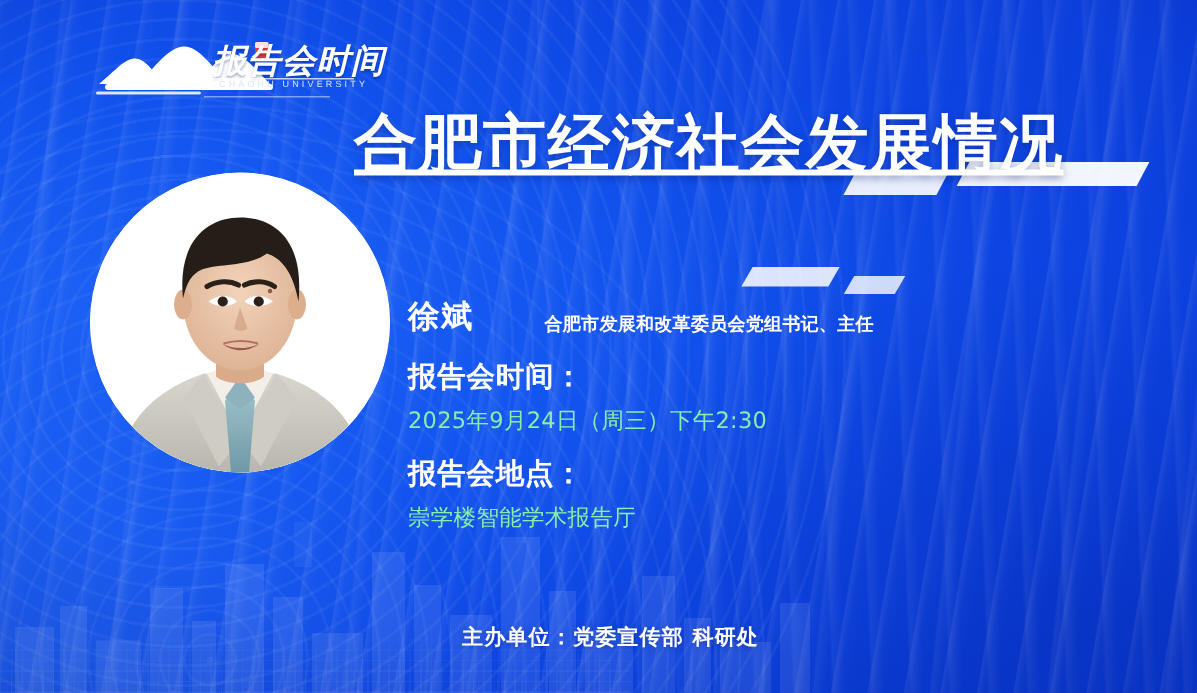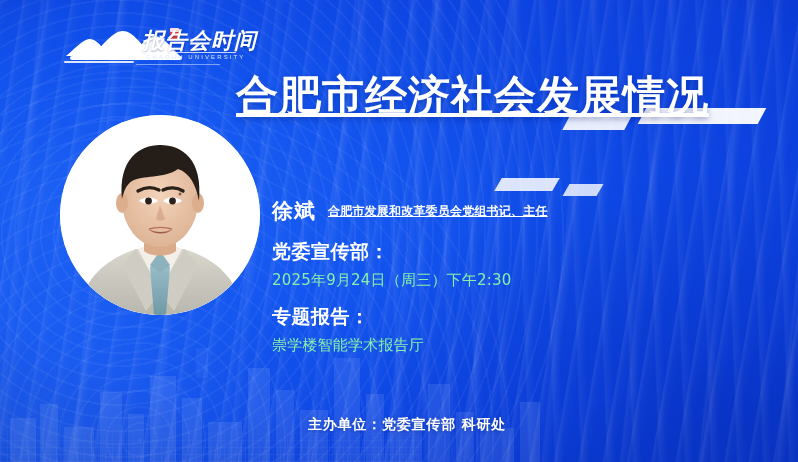--- a/index.html
+++ b/index.html
@@ -205,38 +205,37 @@
   .info { position: absolute; left: 272px; top: 186px; width: 330px; }
   .lbl {
     color: #ffffff;
     font-weight: 700;
     font-size: 19px;
     letter-spacing: .5px;
     font-family: "DejaVu Sans", "Liberation Sans", sans-serif;
     line-height: 1.05;
     white-space: nowrap;
   }
-  .name-row { display: flex; align-items: center; margin-top: 11px; }
+  .name-row { display: flex; align-items: flex-end; margin-top: 11px; gap: 35px; }
   .name {
     color: #ffffff;
     font-weight: 700;
     font-size: 21px;
     letter-spacing: 1px;
     font-family: "DejaVu Sans", "Liberation Sans", sans-serif;
     white-space: nowrap;
   }
   .role {
     color: #ffffff;
     font-weight: 700;
     font-size: 12px;
     margin-left: 12px;
     letter-spacing: .2px;
     white-space: nowrap;
     font-family: "DejaVu Sans", "Liberation Sans", sans-serif;
-    text-decoration: underline;
   }
   .val {
     color: #86efac;
     font-size: 15px;
     margin-top: 9px;
     letter-spacing: .2px;
     white-space: nowrap;
     font-family: "DejaVu Sans", "Liberation Sans", sans-serif;
   }
   .gap { height: 17px; }
@@ -379,22 +378,22 @@
   </div>
 
   <div class="title1">合肥市经济社会发展情况</div>
 
   <div class="info">
     <div class="name-row">
       <span class="name">徐斌</span>
       <span class="role">合肥市发展和改革委员会党组书记、主任</span>
     </div>
     <div class="gap"></div>
-    <div class="lbl">党委宣传部：</div>
+    <div class="lbl">报告会时间：</div>
     <div class="val">2025年9月24日（周三）下午2:30</div>
     <div class="gap"></div>
-    <div class="lbl">专题报告：</div>
+    <div class="lbl">报告会地点：</div>
     <div class="val">崇学楼智能学术报告厅</div>
   </div>
 
   <div class="organizer">主办单位：党委宣传部  科研处</div>
 
 </div>
 
 </body></html>

